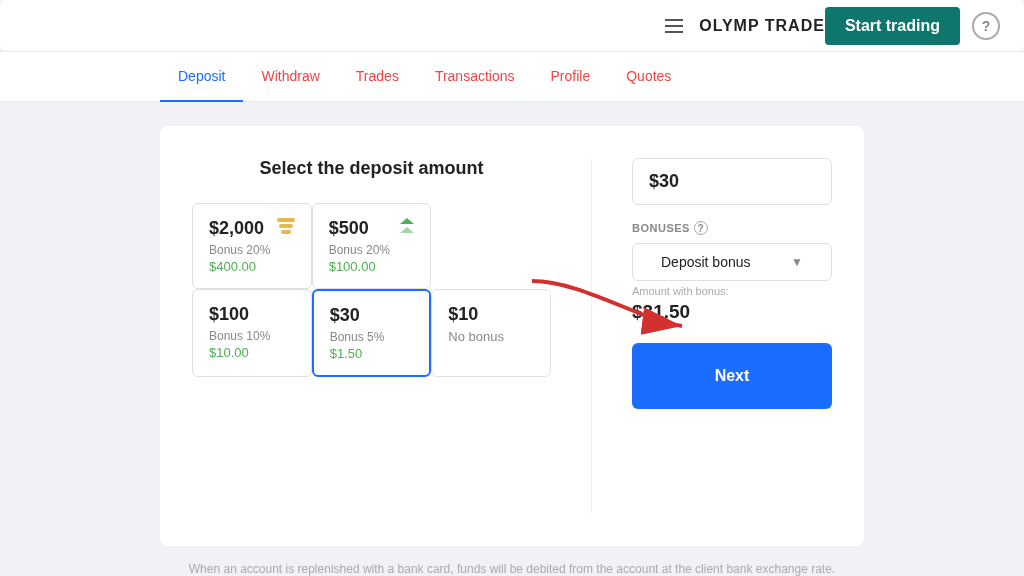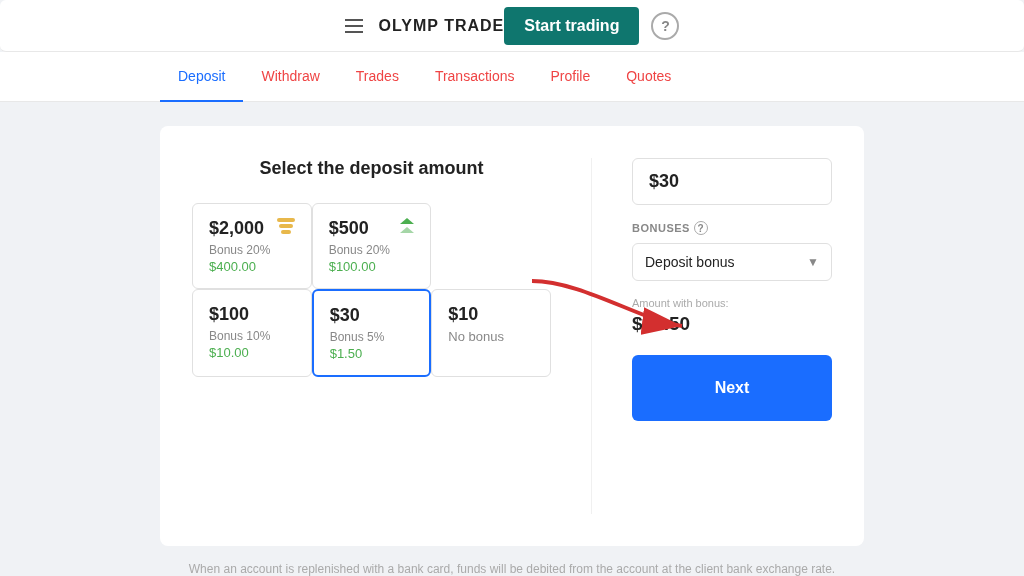--- a/index.html
+++ b/index.html
@@ -8,22 +8,22 @@
       background: #f0f2f5;
       min-height: 576px;
       width: 1024px;
     }
 
     
     .header {
       background: #fff;
       display: flex;
       align-items: center;
-      justify-content: center;
-      padding: 0 8px;
+      justify-content: flex-end;
+      padding: 0 24px;
       height: 52px;
       border-bottom: 1px solid #e8e8e8;
       border-radius: 6px;
     }
     .header-left {
       display: flex;
       align-items: center;
       gap: 16px;
     }
     .menu-icon {
@@ -201,29 +201,29 @@
       align-items: center;
       justify-content: center;
       font-size: 10px;
       color: #888;
       cursor: pointer;
     }
     .bonus-select {
       width: 100%;
       border: 1px solid #e0e0e0;
       border-radius: 6px;
-      padding: 10px 12px;
+      padding: 10px 28px;
       font-size: 14px;
       color: #222;
       display: flex;
       align-items: center;
       justify-content: space-between;
       cursor: pointer;
       background: #fff;
-      margin-bottom: 16px;
+      margin-bottom: 4px;
       position: relative;
     }
     .bonus-select-arrow {
       color: #888;
       font-size: 12px;
     }
     .amount-with-bonus-label {
       font-size: 11px;
       color: #aaa;
       margin-bottom: 4px;

